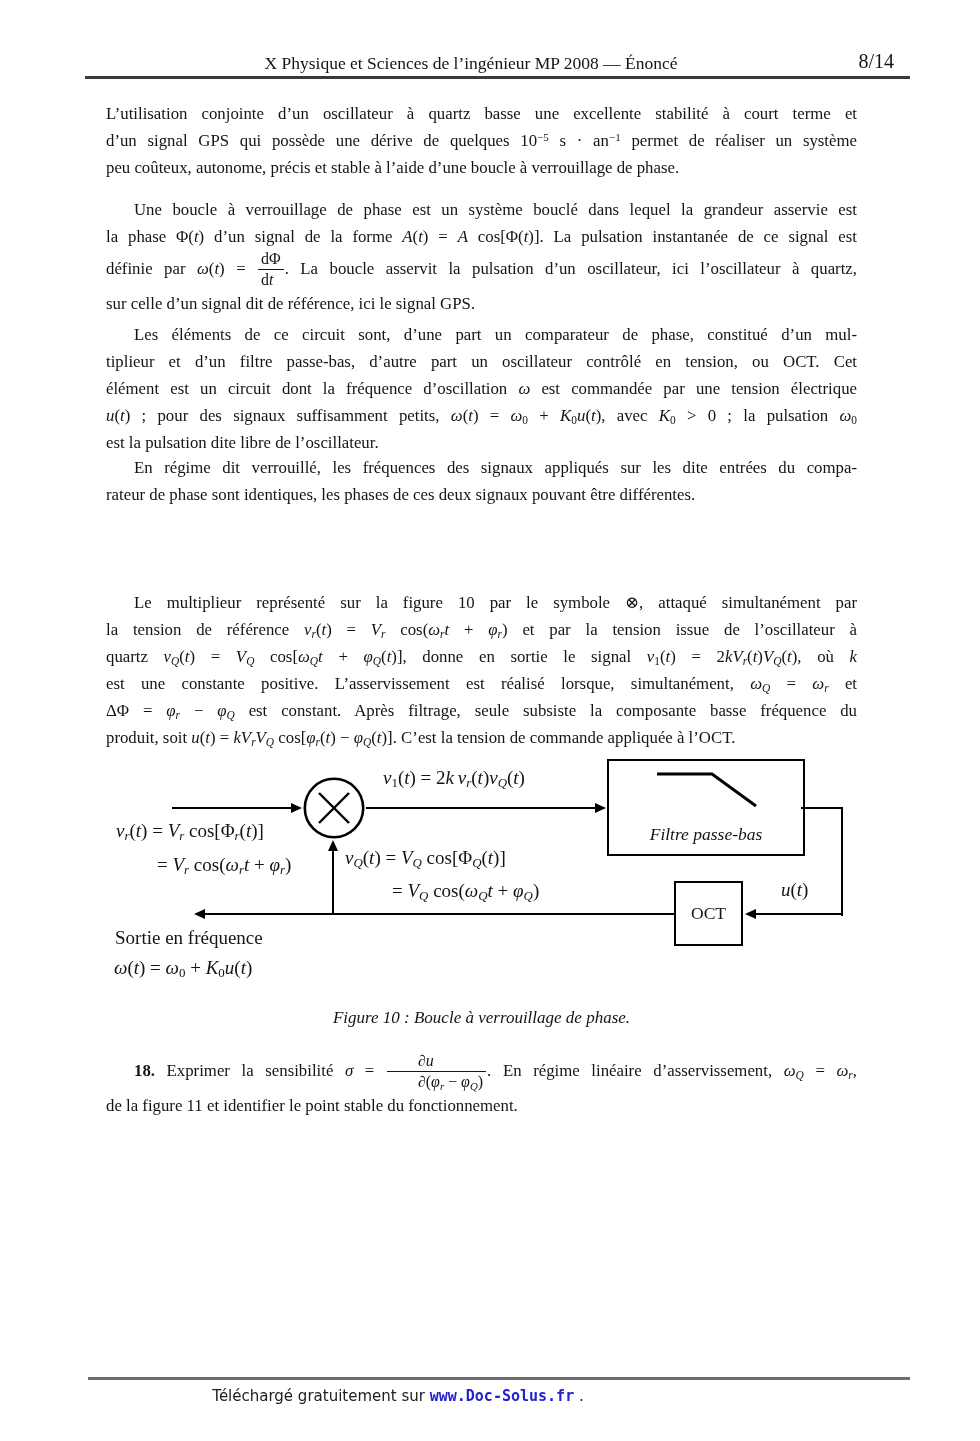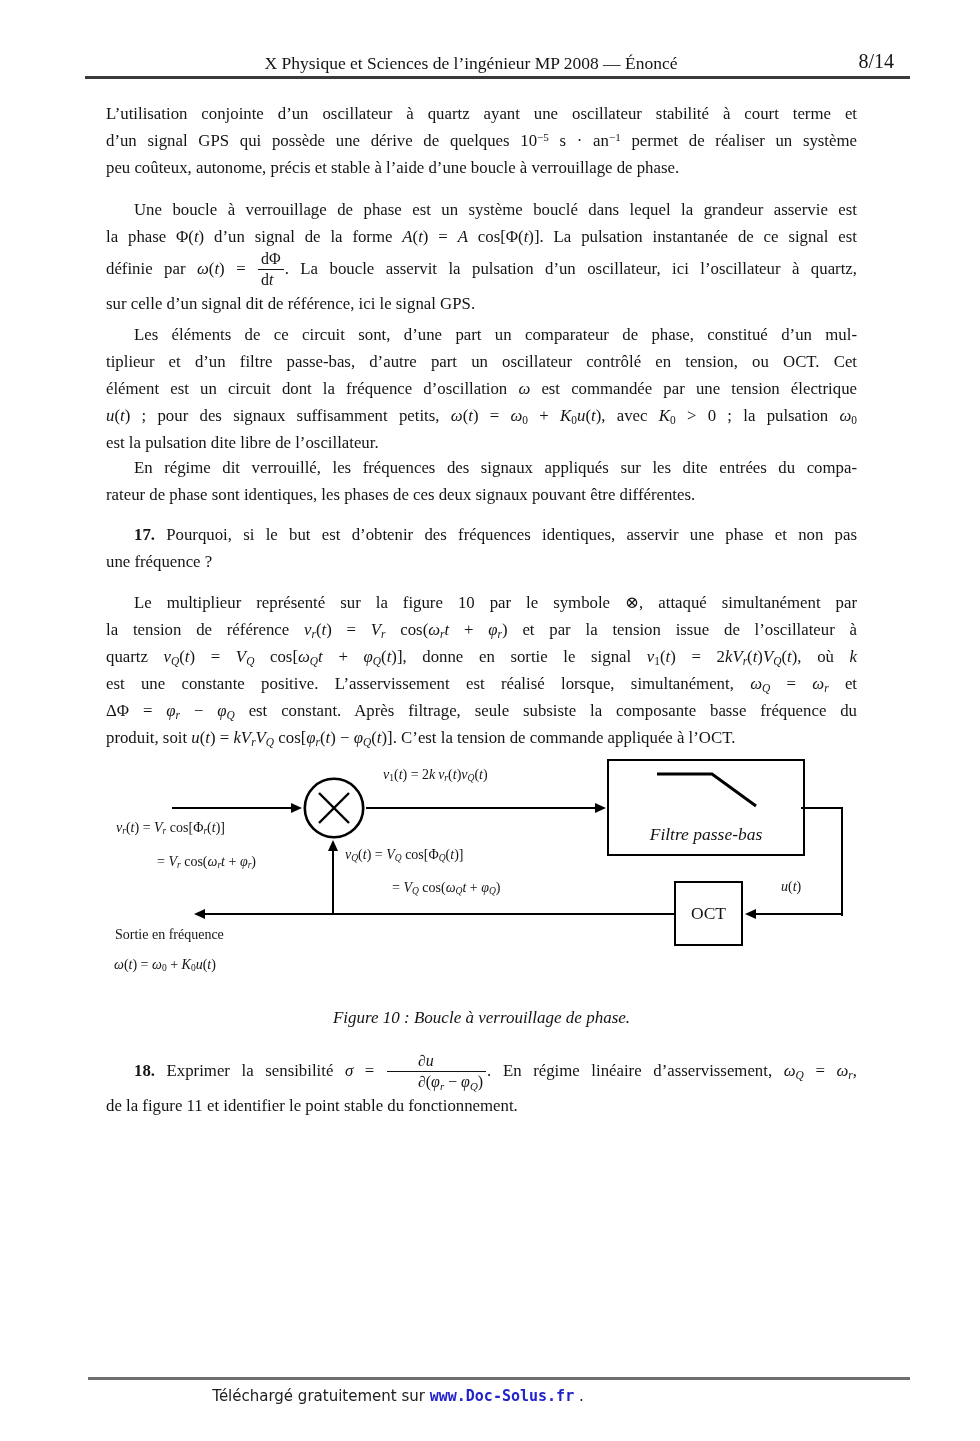--- a/index.html
+++ b/index.html
@@ -25,21 +25,21 @@
   .frac .fn{display:block;border-bottom:1.3px solid #141414;padding:0 3px 1px;}
   .frac .fd{display:block;padding:1px 3px 0;}
 
   
   #figure{position:absolute;top:750px;left:0;width:980px;height:240px;}
   .wire{position:absolute;background:#000;}
   .arr{position:absolute;width:0;height:0;}
   .arr-r{border-top:5px solid transparent;border-bottom:5px solid transparent;border-left:11px solid #000;}
   .arr-l{border-top:5px solid transparent;border-bottom:5px solid transparent;border-right:11px solid #000;}
   .arr-u{border-left:5px solid transparent;border-right:5px solid transparent;border-bottom:11px solid #000;}
-  .figlabel{position:absolute;font-size:14px;line-height:1.3;white-space:nowrap;}
+  .figlabel{position:absolute;font-size:19px;line-height:1.3;white-space:nowrap;}
   .box{position:absolute;border:2.5px solid #000;background:#fff;}
   #filter-box{left:607px;top:9px;width:194px;height:93px;}
   #filter-box .boxlabel{position:absolute;bottom:9px;left:0;width:100%;text-align:center;font-size:17.5px;font-style:italic;}
   #oct-box{left:674px;top:131px;width:65px;height:61px;}
   #oct-box .boxlabel{position:absolute;top:0;left:0;width:100%;height:100%;display:flex;align-items:center;justify-content:center;font-size:17.5px;}
   .caption{position:absolute;top:1004px;left:106px;width:751px;text-align:center;font-style:italic;font-size:17px;line-height:27px;}
 
   
   .footer-text{position:absolute;top:1387px;left:0;width:796px;text-align:center;
                font-family:"DejaVu Sans","Liberation Sans",sans-serif;font-size:15px;color:#202020;}
@@ -48,44 +48,40 @@
 </head>
 <body>
 
 <div id="page">
 
   <div class="header-title">X Physique et Sciences de l’ingénieur MP 2008 — Énoncé</div>
   <div class="page-num">8/14</div>
   <div class="rule header-rule"></div>
 
   <div class="para" style="top:100px">
-      <div class="line">L’utilisation conjointe d’un oscillateur à quartz ayant une oscillateur stabilité à court terme et</div>
+      <div class="line">L’utilisation conjointe d’un oscillateur à quartz basse une excellente stabilité à court terme et</div>
       <div class="line">d’un signal GPS qui possède une dérive de quelques 10<sup>−5</sup> s · an<sup>−1</sup> permet de réaliser un système</div>
       <div class="line last">peu coûteux, autonome, précis et stable à l’aide d’une boucle à verrouillage de phase.</div>
     </div>
   <div class="para" style="top:196px">
       <div class="line indent">Une boucle à verrouillage de phase est un système bouclé dans lequel la grandeur asservie est</div>
       <div class="line">la phase Φ(<i>t</i>) d’un signal de la forme <i>A</i>(<i>t</i>) = <i>A</i> cos[Φ(<i>t</i>)]. La pulsation instantanée de ce signal est</div>
       <div class="line">définie par <i>ω</i>(<i>t</i>) = <span class="frac"><span class="fn">dΦ</span><span class="fd">d<i>t</i></span></span>. La boucle asservit la pulsation d’un oscillateur, ici l’oscillateur à quartz,</div>
       <div class="line last">sur celle d’un signal dit de référence, ici le signal GPS.</div>
     </div>
   <div class="para" style="top:321px">
       <div class="line indent">Les éléments de ce circuit sont, d’une part un comparateur de phase, constitué d’un mul-</div>
       <div class="line">tiplieur et d’un filtre passe-bas, d’autre part un oscillateur contrôlé en tension, ou OCT. Cet</div>
       <div class="line">élément est un circuit dont la fréquence d’oscillation <i>ω</i> est commandée par une tension électrique</div>
       <div class="line"><i>u</i>(<i>t</i>) ; pour des signaux suffisamment petits, <i>ω</i>(<i>t</i>) = <i>ω</i><sub>0</sub> + <i>K</i><sub>0</sub><i>u</i>(<i>t</i>), avec <i>K</i><sub>0</sub> &gt; 0 ; la pulsation <i>ω</i><sub>0</sub></div>
       <div class="line last">est la pulsation dite libre de l’oscillateur.</div>
     </div>
   <div class="para" style="top:454px">
       <div class="line indent">En régime dit verrouillé, les fréquences des signaux appliqués sur les dite entrées du compa-</div>
       <div class="line last">rateur de phase sont identiques, les phases de ces deux signaux pouvant être différentes.</div>
-    </div>
-  <div class="para" style="top:521px">
-      <div class="line indent"><b>17.</b> Pourquoi, si le but est d’obtenir des fréquences identiques, asservir une phase et non pas</div>
-      <div class="line last">une fréquence ?</div>
     </div>
   <div class="para" style="top:589px">
       <div class="line indent">Le multiplieur représenté sur la figure 10 par le symbole ⊗, attaqué simultanément par</div>
       <div class="line">la tension de référence <i>v<sub>r</sub></i>(<i>t</i>) = <i>V<sub>r</sub></i> cos(<i>ω<sub>r</sub>t</i> + <i>φ<sub>r</sub></i>) et par la tension issue de l’oscillateur à</div>
       <div class="line">quartz <i>v<sub>Q</sub></i>(<i>t</i>) = <i>V<sub>Q</sub></i> cos[<i>ω<sub>Q</sub>t</i> + <i>φ<sub>Q</sub></i>(<i>t</i>)], donne en sortie le signal <i>v</i><sub>1</sub>(<i>t</i>) = 2<i>kV<sub>r</sub></i>(<i>t</i>)<i>V<sub>Q</sub></i>(<i>t</i>), où <i>k</i></div>
       <div class="line">est une constante positive. L’asservissement est réalisé lorsque, simultanément, <i>ω<sub>Q</sub></i> = <i>ω<sub>r</sub></i> et</div>
       <div class="line">ΔΦ = <i>φ<sub>r</sub></i> − <i>φ<sub>Q</sub></i> est constant. Après filtrage, seule subsiste la composante basse fréquence du</div>
       <div class="line last">produit, soit <i>u</i>(<i>t</i>) = <i>kV<sub>r</sub>V<sub>Q</sub></i> cos[<i>φ<sub>r</sub></i>(<i>t</i>) − <i>φ<sub>Q</sub></i>(<i>t</i>)]. C’est la tension de commande appliquée à l’OCT.</div>
     </div>
   <div class="para" style="top:1052px">

